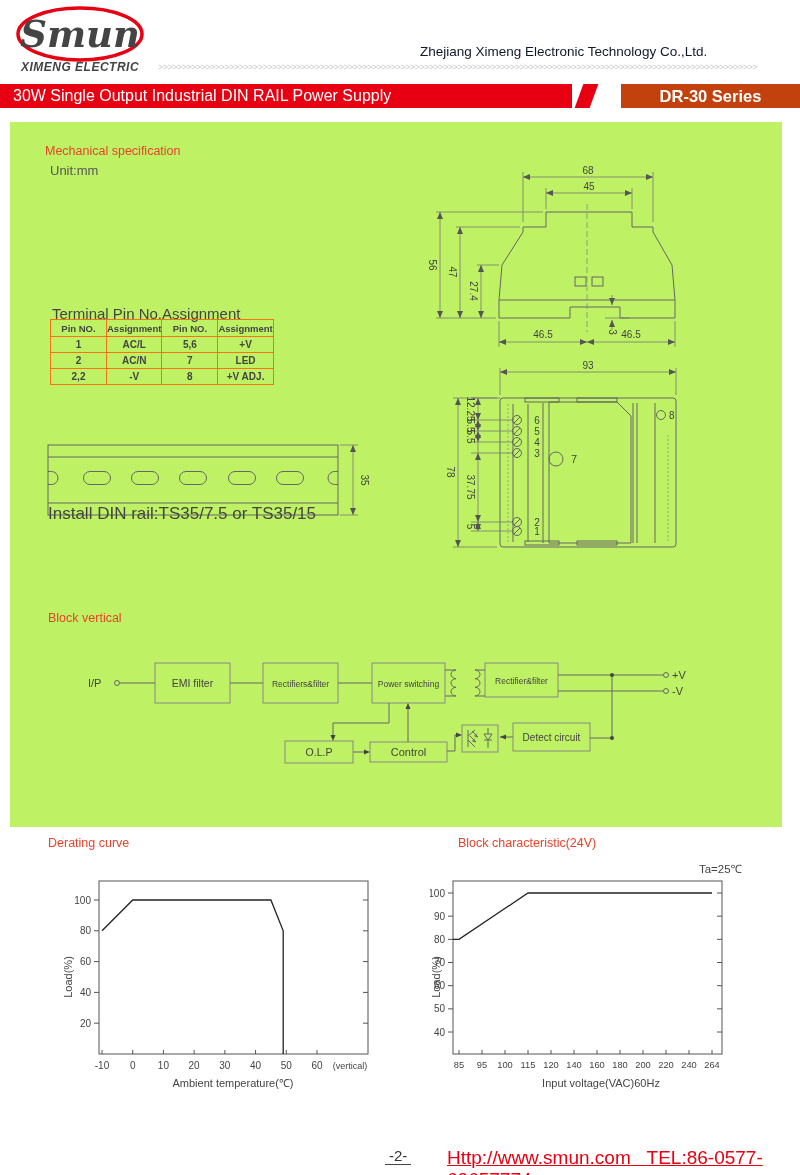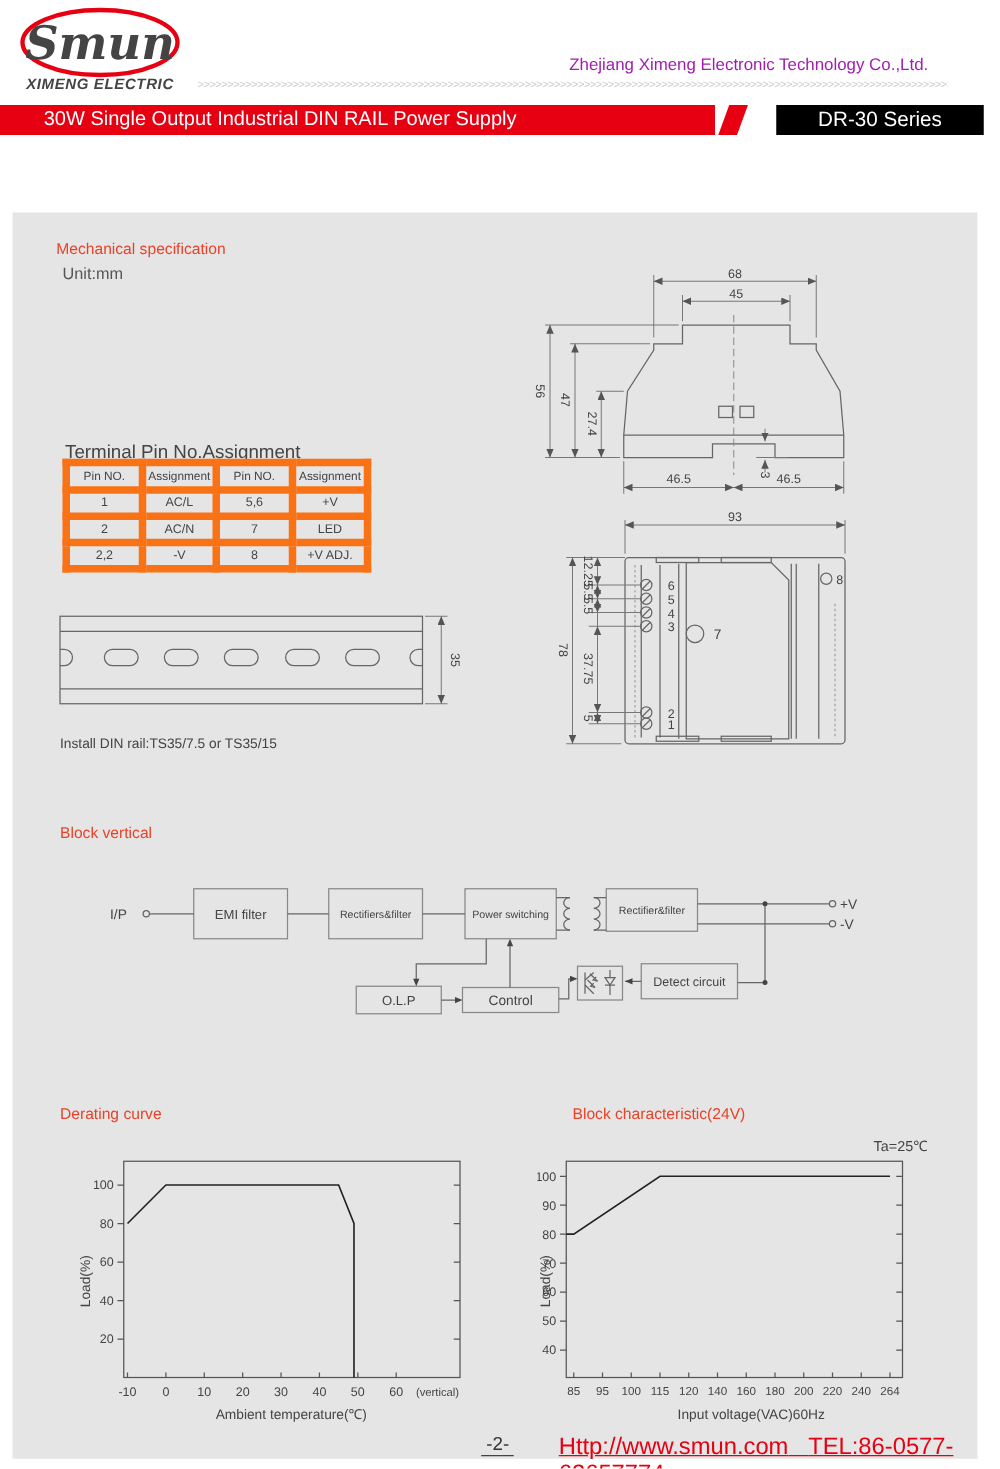--- a/index.html
+++ b/index.html
@@ -1,35 +1,35 @@
 <!DOCTYPE html>
 <html><head>
 <meta charset="utf-8">
 <style>
   html,body{margin:0;padding:0;background:#fff;}
   .page{position:relative;width:800px;height:1175px;background:#fff;overflow:hidden;
         font-family:"Liberation Sans",sans-serif;}
   .abs{position:absolute;}
-  .gray-panel{position:absolute;left:10px;top:122px;width:772px;height:997px;background:#e5e5e5;margin-top:48px;}
+  .gray-panel{position:absolute;left:10px;top:122px;width:772px;height:705px;background:#bef264;}
   .sec-heading{position:absolute;color:#e8432a;font-size:12.5px;}
   .plain{color:#555;font-size:13px;}
   .chevrons{position:absolute;left:158px;top:62px;width:600px;height:13px;overflow:hidden;
             white-space:nowrap;color:#c9c9c9;font-size:9px;letter-spacing:-0.5px;}
-  .company{position:absolute;left:420px;top:44px;width:358px;text-align:center;
-           color:#a21caf;font-size:13.5px;}
+  .company{position:absolute;left:420px;top:44px;width:358px;text-align:left;
+           color:#0f172a;font-size:13.5px;}
   .banner{position:absolute;left:0;top:84px;width:800px;height:24px;}
   .banner .b-left{position:absolute;left:0;top:0;width:572px;height:24px;background:#e60012;}
-  .banner .b-left span{display:block;padding-left:35px;line-height:24px;color:#fff;font-size:16px;border-radius:10px;}
+  .banner .b-left span{display:block;padding-left:13px;line-height:24px;color:#fff;font-size:16px;border-radius:10px;}
   .banner .b-slash{position:absolute;left:579px;top:0;width:15px;height:24px;background:#e60012;
                    transform:skewX(-20deg);}
-  .banner .b-right{position:absolute;left:621px;top:0;width:166px;height:24px;background:#000000;
-                   text-align:center;line-height:24px;color:#fff;font-size:16.5px;}
+  .banner .b-right{position:absolute;left:621px;top:0;width:179px;height:24px;background:#c2410c;
+                   text-align:center;line-height:24px;color:#fff;font-size:16.5px;font-weight:bold;}
   table.pin{border-collapse:collapse;}
-  table.pin td,table.pin th{border:6px solid #f97316;text-align:center;color:#444;
-        font-weight:normal;padding:0;}
+  table.pin td,table.pin th{border:1px solid #f97316;text-align:center;color:#444;
+        font-weight:bold;padding:0;}
   table.pin th{font-size:9.5px;height:16px;}
   table.pin td{font-size:10px;height:15px;}
   svg{font-family:"Liberation Sans",sans-serif;}
   svg text{fill:#444;}
   .footer-page{position:absolute;left:385px;top:1147px;font-size:15px;color:#333;
                border-bottom:1.5px solid #444;padding:0 4px;}
   .footer-link{position:absolute;left:447px;top:1147px;font-size:19px;color:#e60012;
                text-decoration:underline;}
 </style>
 </head>
@@ -231,21 +231,21 @@
         <path d="M3,31.5 h3.5 a6.5,6.5 0 0 1 0,13 h-3.5"></path>
         <path d="M293,31.5 h-3.5 a6.5,6.5 0 0 0 0,13 h3.5"></path>
       </g>
       <g stroke="#777" stroke-width="0.8" fill="none">
         <line x1="295" y1="5" x2="313" y2="5"></line>
           <line x1="295" y1="75" x2="313" y2="75"></line>
         <line x1="308" y1="5" x2="308" y2="75" marker-start="url(#rArr)" marker-end="url(#rArr)"></line>
       </g>
       <text font-size="10" transform="translate(316,40) rotate(90)" text-anchor="middle">35</text>
     </svg>
-    <div class="abs" style="left:38px;top:419px;font-size:11px;color:#444">Install DIN rail:TS35/7.5 or TS35/15</div>
+    <div class="abs" style="left:38px;top:382px;font-size:17px;color:#444">Install DIN rail:TS35/7.5 or TS35/15</div>
 
     <div class="sec-heading" style="left:38px;top:489px">Block vertical</div>
     <svg class="abs" style="left:50px;top:518px" width="700" height="145" viewBox="0 0 700 145">
       <g stroke="#888" stroke-width="1" fill="none">
         <rect x="95" y="23" width="75" height="40"></rect>
         <rect x="203" y="23" width="75" height="40"></rect>
         <rect x="312" y="23" width="73" height="40"></rect>
         <rect x="425" y="23" width="73" height="34"></rect>
         <rect x="225" y="101" width="68" height="22"></rect>
         <rect x="310" y="102" width="77" height="20"></rect>

